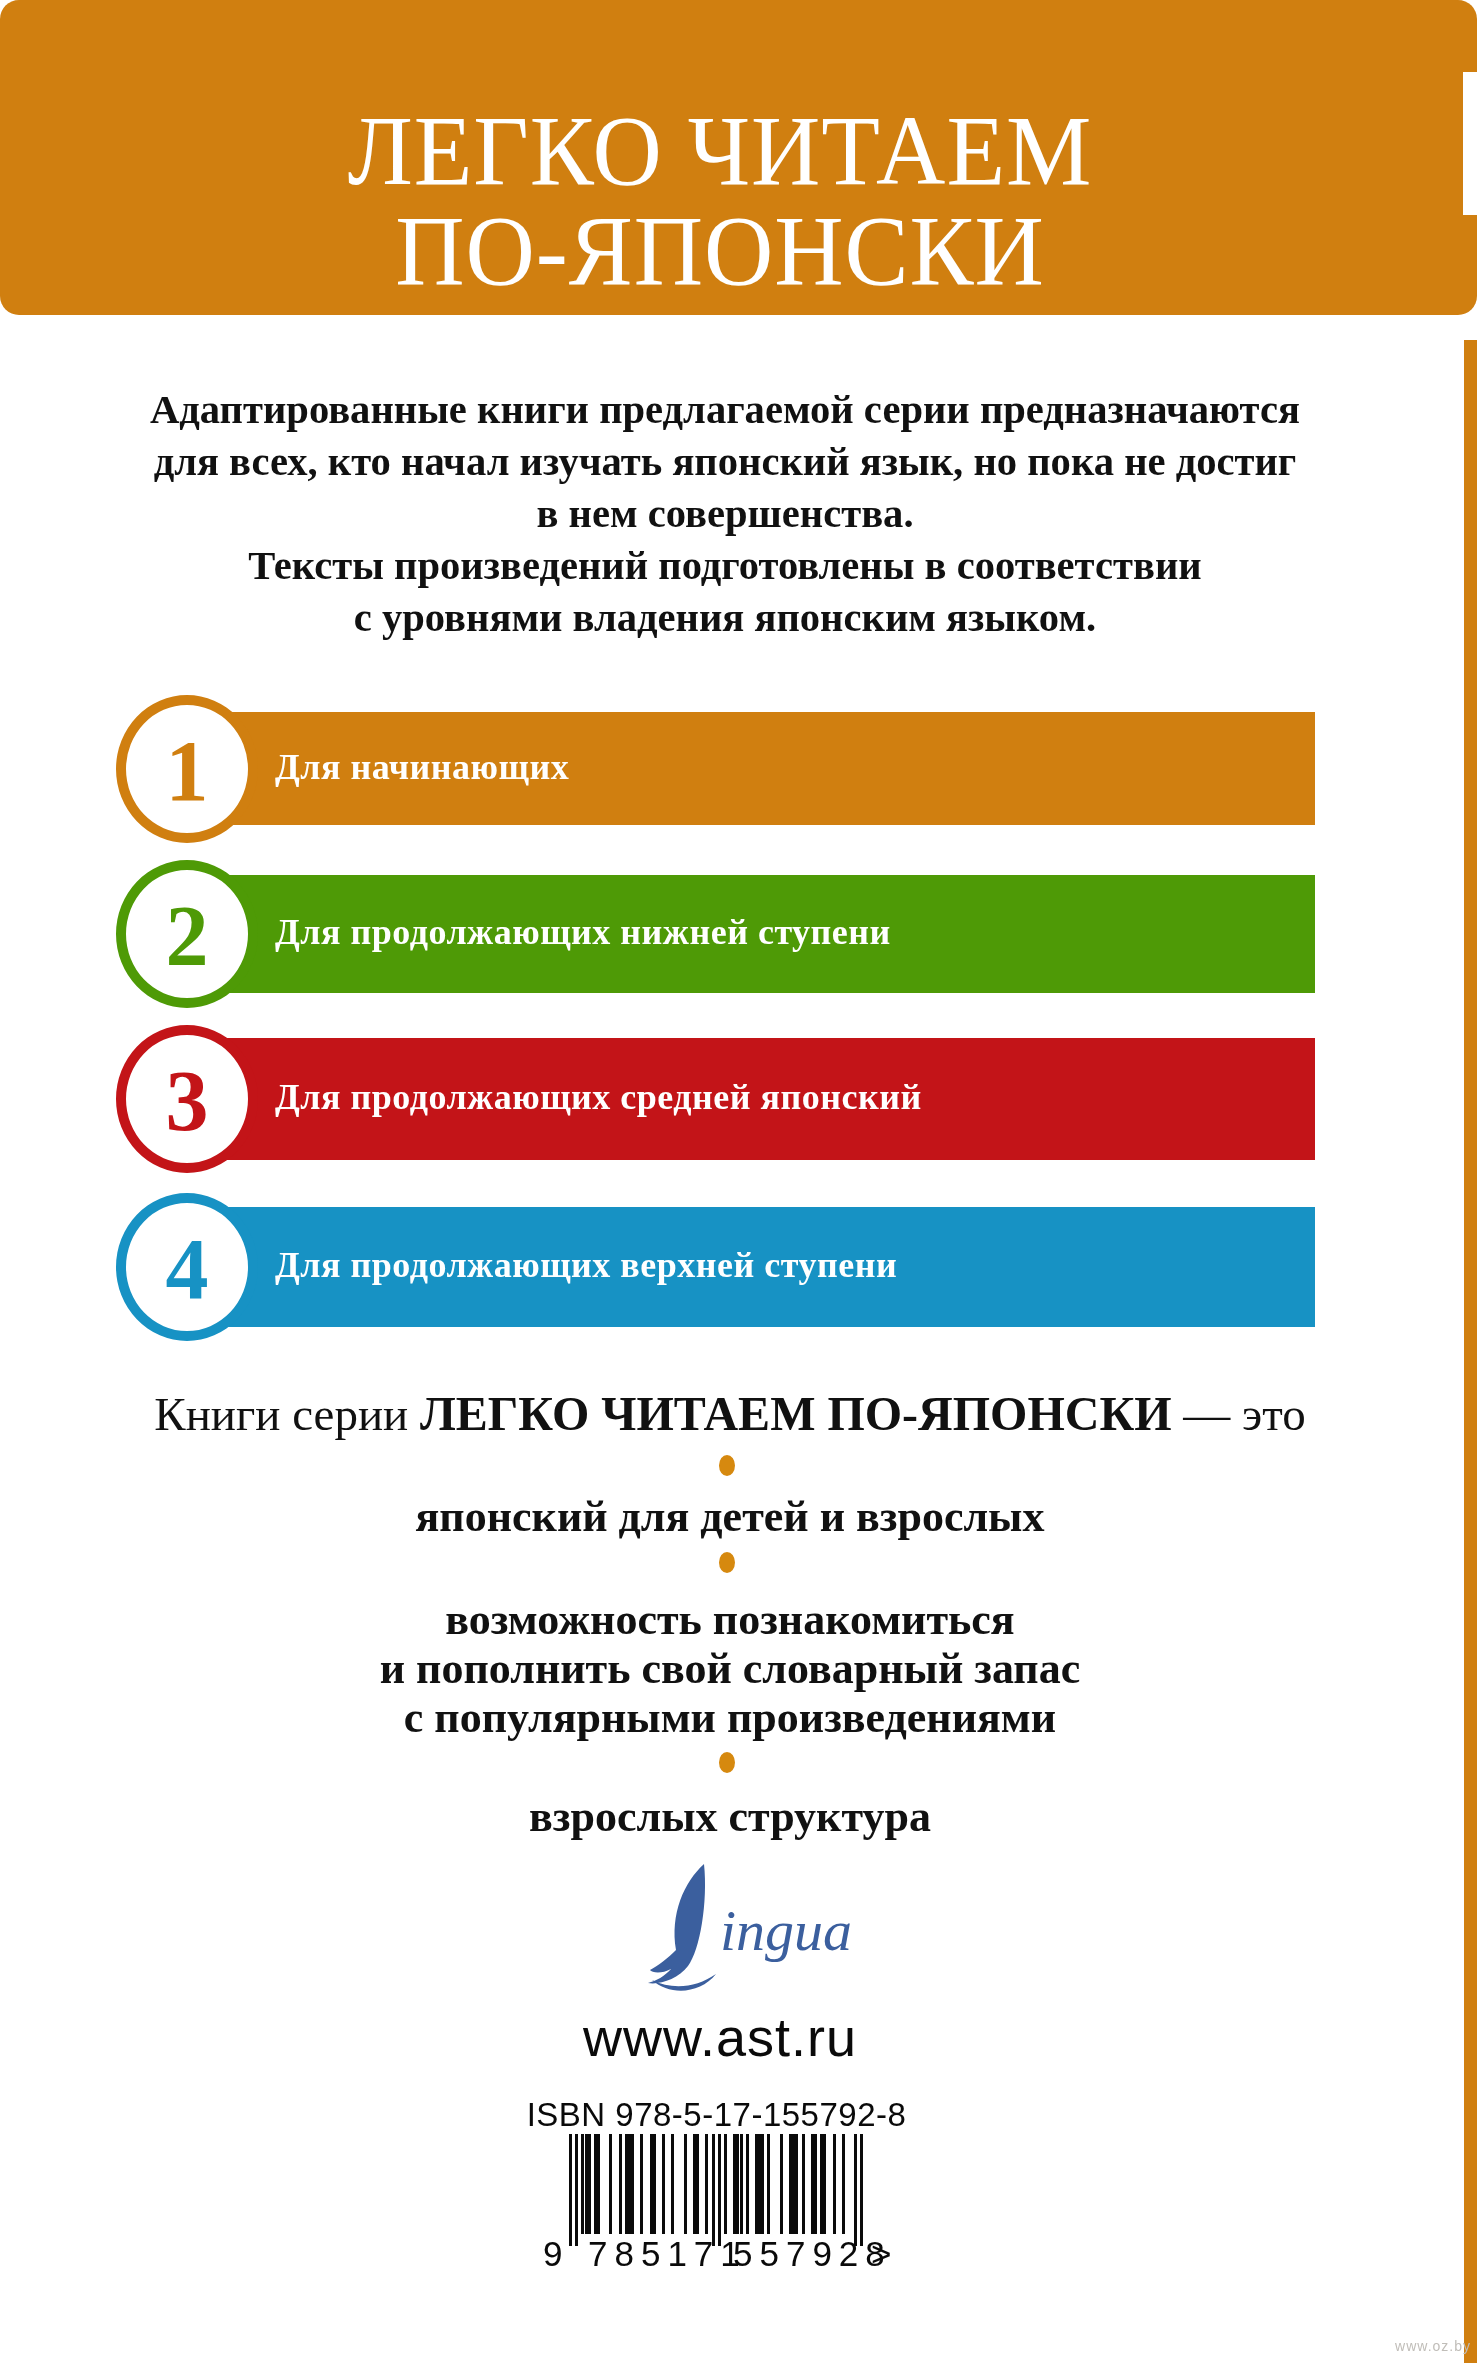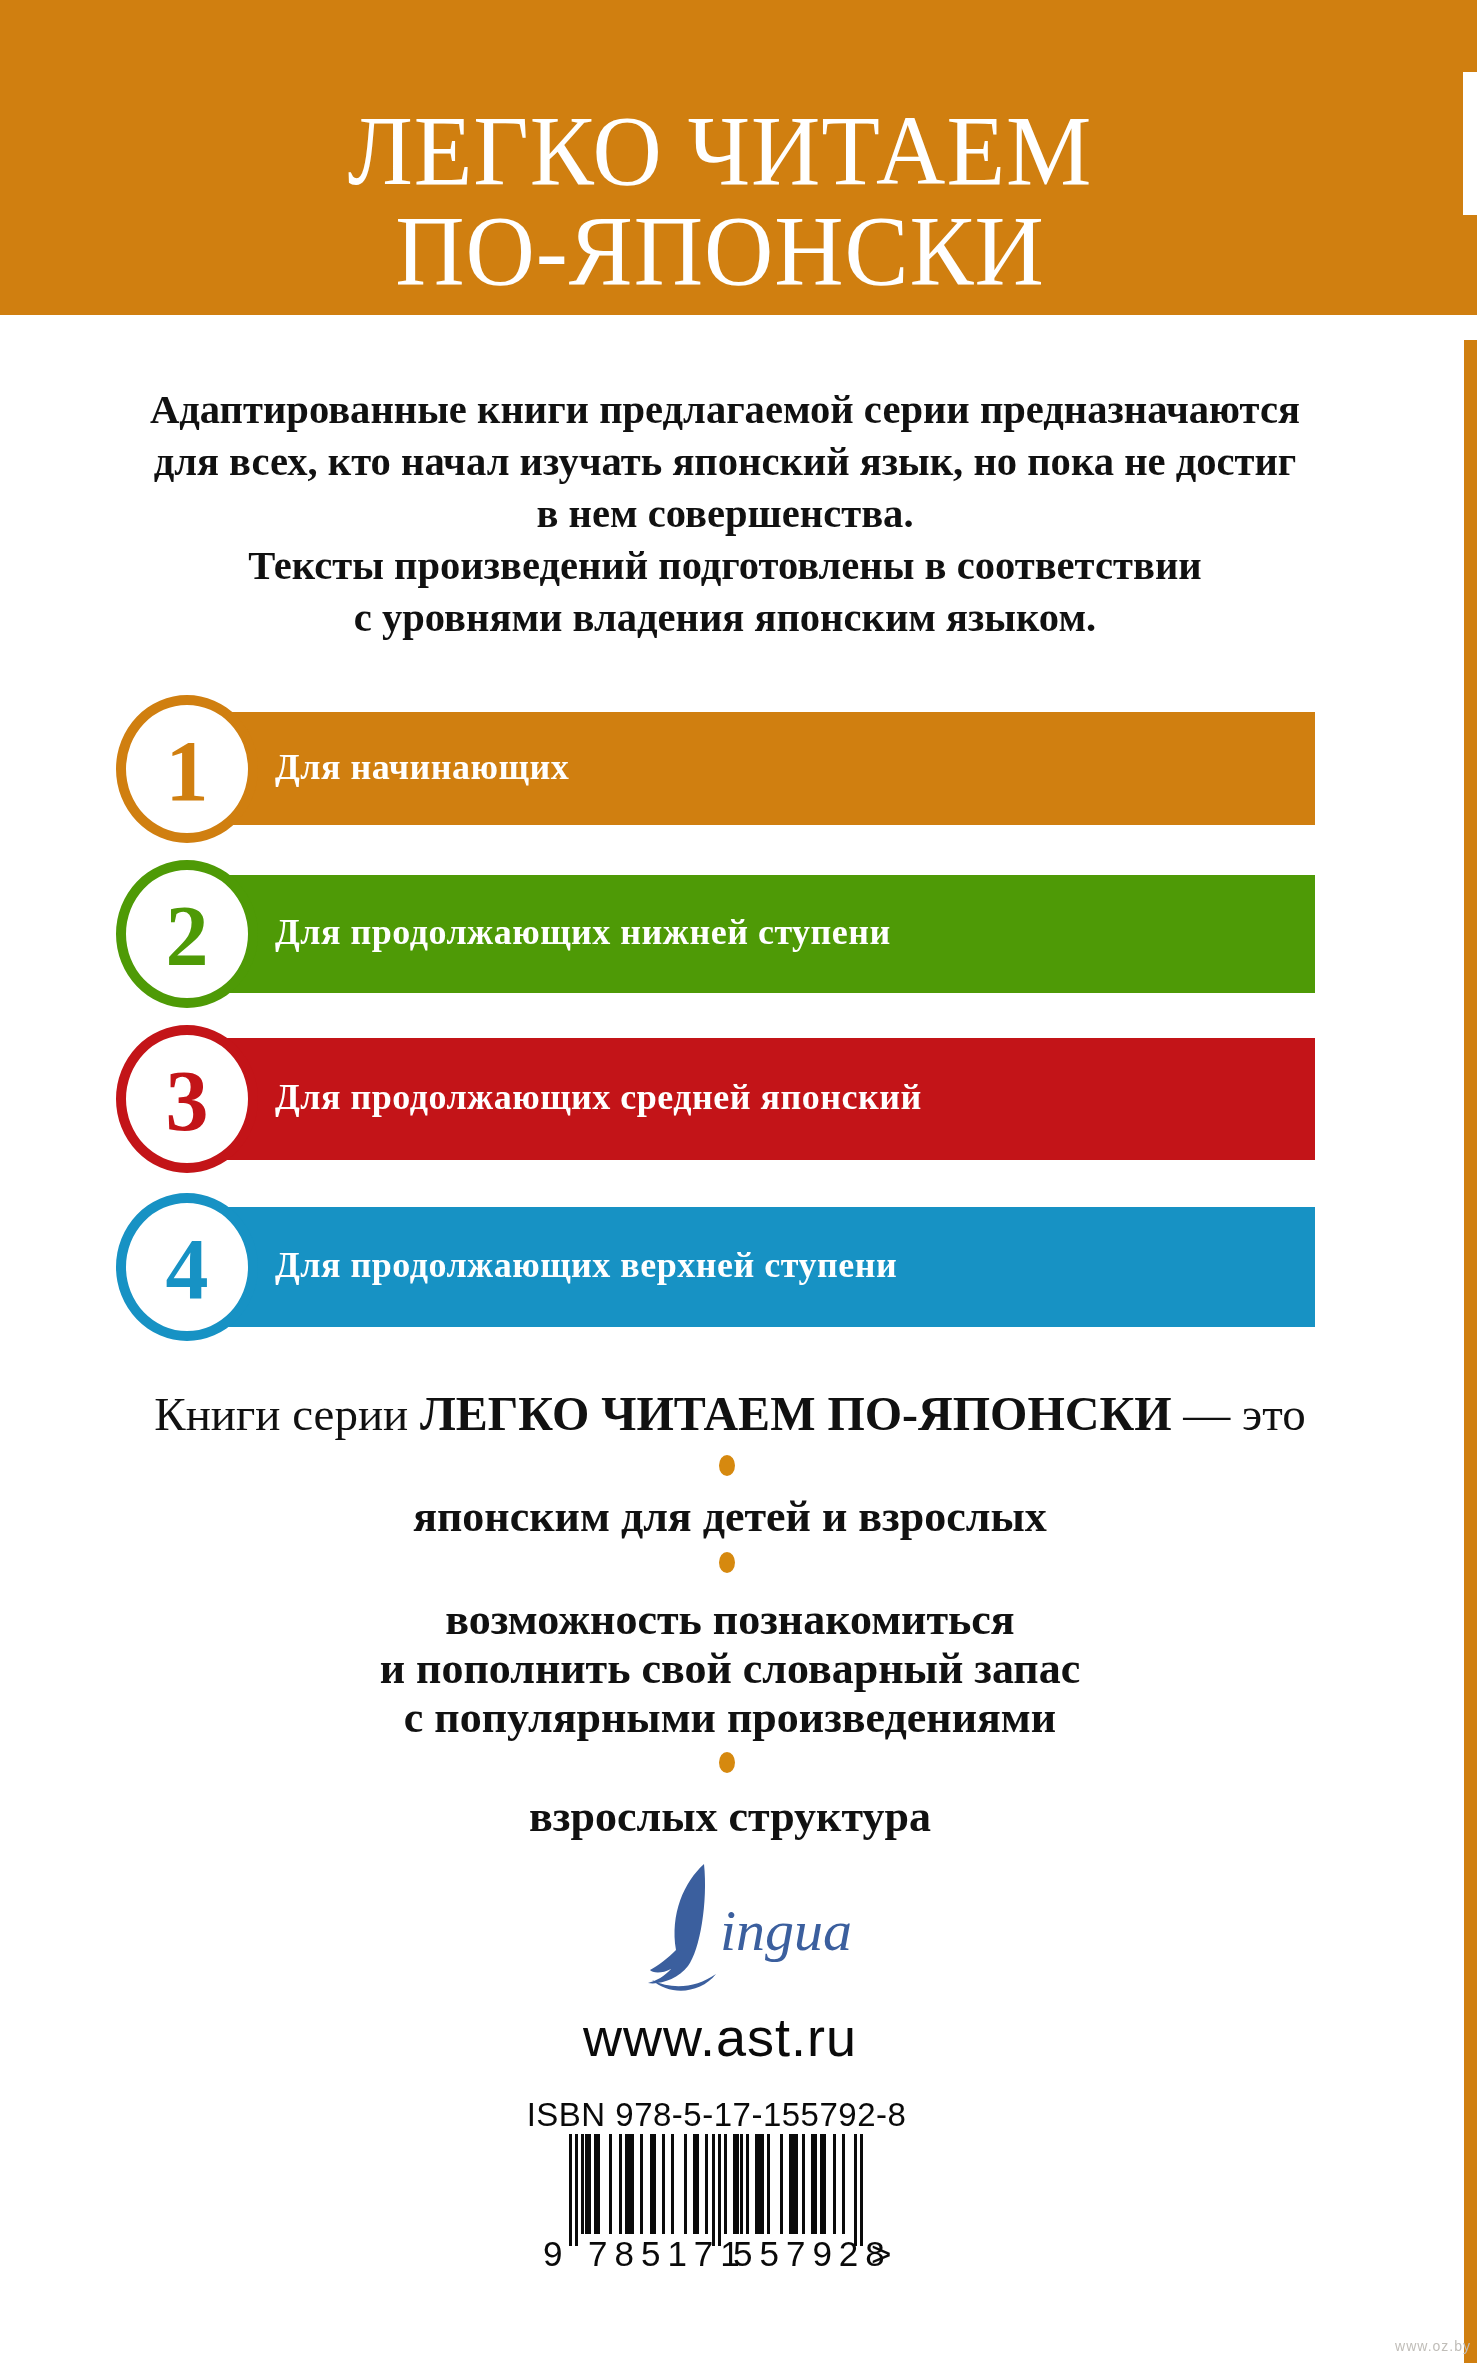--- a/index.html
+++ b/index.html
@@ -110,21 +110,21 @@
     position:absolute;right:6px;top:2338px;
     font-family:"Liberation Sans","DejaVu Sans",sans-serif;
     font-size:14px;color:#c0bdb8;letter-spacing:1px;z-index:5;
   }
 </style>
 </head>
 <body>
 
 <div class="page">
 
-  <div class="header" style="background-color: rgb(208, 127, 16);">
+  <div class="header" style="background-color: rgb(208, 127, 16); border-radius: 19px;">
     <div class="title-wrap">
       <div>ЛЕГКО ЧИТАЕМ</div>
       <div>ПО-ЯПОНСКИ</div>
     </div>
     <div class="header-notch"></div>
   </div>
 
   <div class="edge-strip" style="background-color: rgb(208, 127, 16);"></div>
 
   <div class="intro">
@@ -169,21 +169,21 @@
 
   <div class="series-line">
     <span>Книги серии </span><span class="series-name">ЛЕГКО ЧИТАЕМ ПО-ЯПОНСКИ</span><span> — это</span>
   </div>
 
   <div class="dot" style="left: 719px; top: 1455px; background-color: rgb(214, 137, 15);"></div>
   <div class="dot" style="left: 719px; top: 1552px; background-color: rgb(214, 137, 15);"></div>
   <div class="dot" style="left: 719px; top: 1752px; background-color: rgb(214, 137, 15);"></div>
 
   <div class="feature" style="top:1492px;">
-    <div>японским для детей и взрослых</div>
+    <div>японский для детей и взрослых</div>
   </div>
   <div class="feature" style="top:1595px;">
     <div>возможность познакомиться</div>
     <div>и пополнить свой словарный запас</div>
     <div>с популярными произведениями</div>
   </div>
   <div class="feature" style="top:1792px;">
     <div>взрослых структура</div>
   </div>
 

